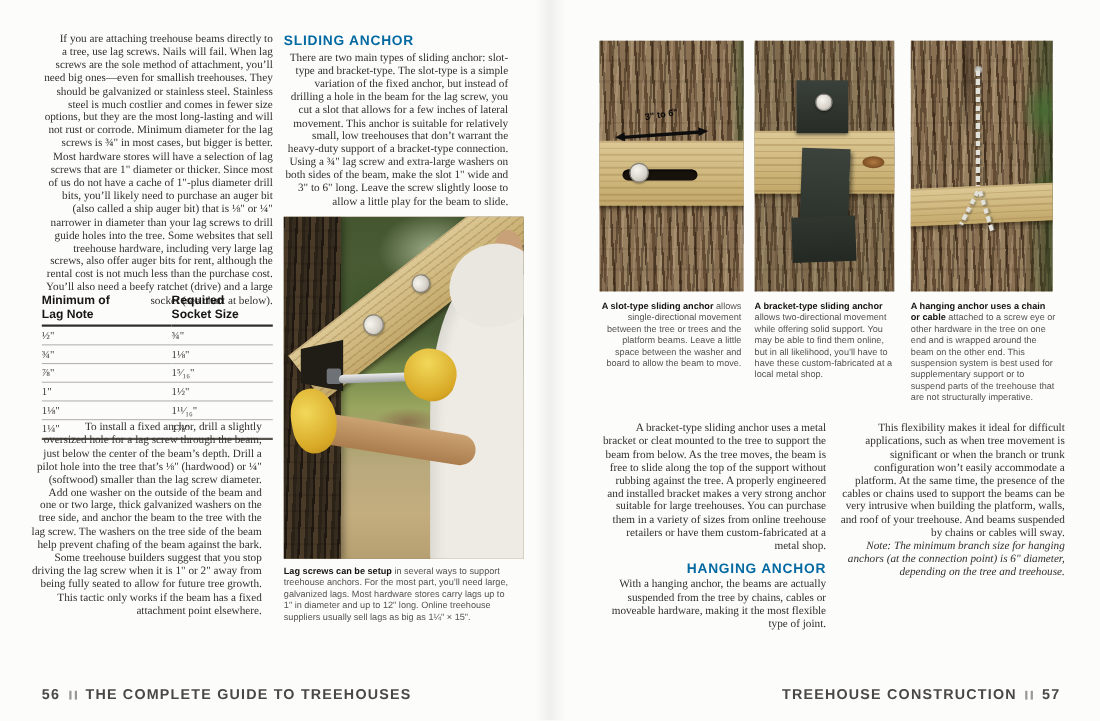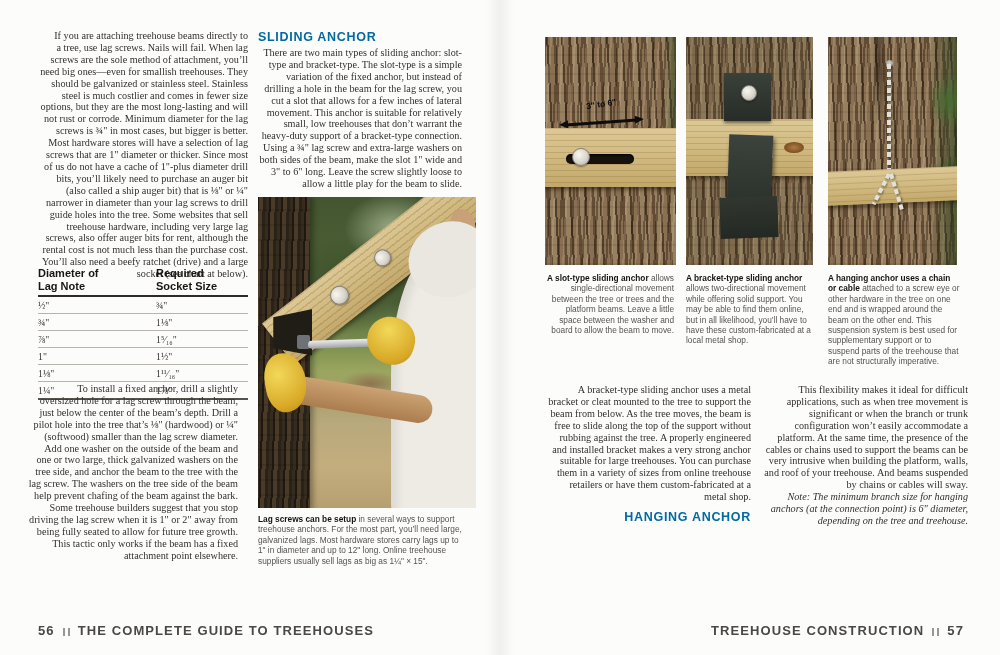--- a/index.html
+++ b/index.html
@@ -90,21 +90,21 @@
 <div class="abs gutter"></div>
 
 <div class="abs body-text" style="left:38px;top:30px;width:210px;">
   <p class="indent">If you are attaching treehouse beams directly to a tree, use lag screws. Nails will fail. When lag screws are the sole method of attachment, you’ll need big ones—even for smallish treehouses. They should be galvanized or stainless steel. Stainless steel is much costlier and comes in fewer size options, but they are the most long-lasting and will not rust or corrode. Minimum diameter for the lag screws is ¾" in most cases, but bigger is better. Most hardware stores will have a selection of lag screws that are 1" diameter or thicker. Since most of us do not have a cache of 1"-plus diameter drill bits, you’ll likely need to purchase an auger bit (also called a ship auger bit) that is ⅛" or ¼" narrower in diameter than your lag screws to drill guide holes into the tree. Some websites that sell treehouse hardware, including very large lag screws, also offer auger bits for rent, although the rental cost is not much less than the purchase cost. You’ll also need a beefy ratchet (drive) and a large socket (see chart at below).</p>
 </div>
 
 <table class="lag-table abs" style="left:38px;top:267px;">
   <thead>
     <tr>
       <th style="width:118px;">
-        <span>Diameter of</span><br>
+        <span>Minimum of</span><br>
         <span>Lag Note</span>
       </th>
       <th>
         <span>Required</span><br>
         <span>Socket Size</span>
       </th>
     </tr>
   </thead>
   <tbody>
     <tr>
@@ -215,20 +215,21 @@
 <div class="abs caption" style="left:686px;top:273px;width:127px;">
   <b>A bracket-type sliding anchor</b><span> allows two-directional movement while offering solid support. You may be able to find them online, but in all likelihood, you’ll have to have these custom-fabricated at a local metal shop.</span>
 </div>
 <div class="abs caption" style="left:828px;top:273px;width:132px;">
   <b>A hanging anchor uses a chain or cable</b><span> attached to a screw eye or other hardware in the tree on one end and is wrapped around the beam on the other end. This suspension system is best used for supplementary support or to suspend parts of the treehouse that are not structurally imperative.</span>
 </div>
 
 <div class="abs body-text" style="left:546px;top:384px;width:205px;">
   <p class="indent">A bracket-type sliding anchor uses a metal bracket or cleat mounted to the tree to support the beam from below. As the tree moves, the beam is free to slide along the top of the support without rubbing against the tree. A properly engineered and installed bracket makes a very strong anchor suitable for large treehouses. You can purchase them in a variety of sizes from online treehouse retailers or have them custom-fabricated at a metal shop.</p>
   <h2 class="sans-head" style="margin:9px 0 2px 0;">HANGING ANCHOR</h2>
+  <p>With a hanging anchor, the beams are actually suspended from the tree by chains, cables or moveable hardware, making it the most flexible type of joint.</p>
 </div>
 
 <div class="abs body-text" style="left:757px;top:384px;width:211px;">
   <p>This flexibility makes it ideal for difficult applications, such as when tree movement is significant or when the branch or trunk configuration won’t easily accommodate a platform. At the same time, the presence of the cables or chains used to support the beams can be very intrusive when building the platform, walls, and roof of your treehouse. And beams suspended by chains or cables will sway.</p>
   <p class="indent note-italic">Note: The minimum branch size for hanging anchors (at the connection point) is 6" diameter, depending on the tree and treehouse.</p>
 </div>
 
 <div class="abs footer" style="right:36px;top:623px;text-align:right;">
   <span>TREEHOUSE CONSTRUCTION</span><span class="sep"></span><span>57</span>
 </div>

